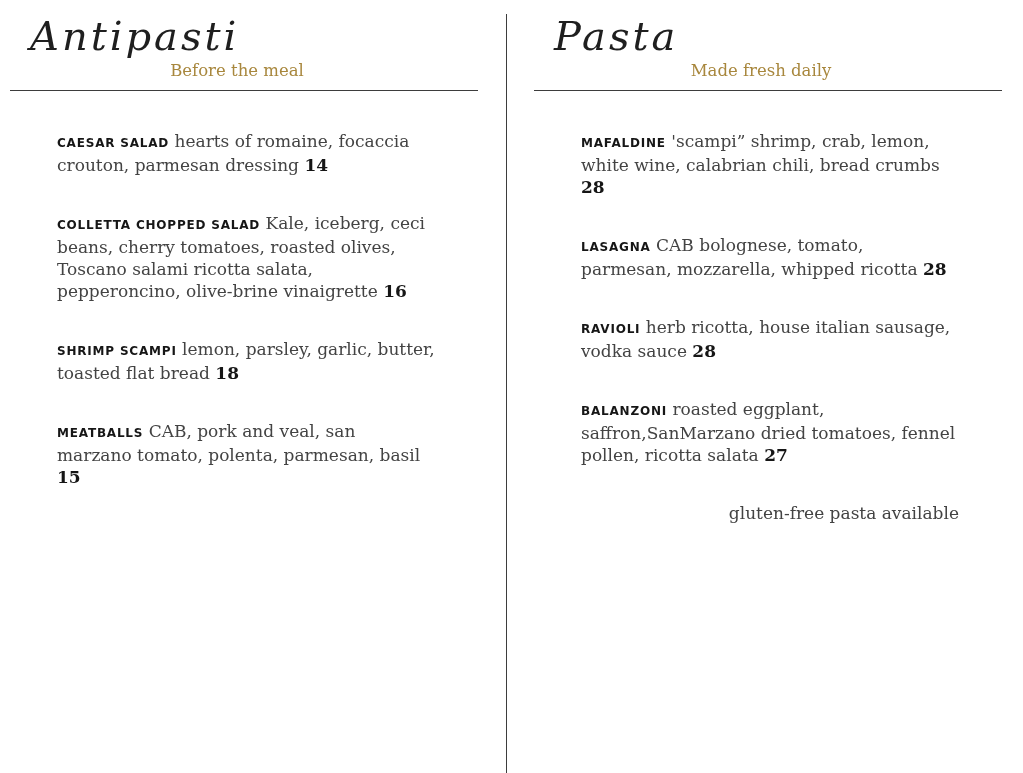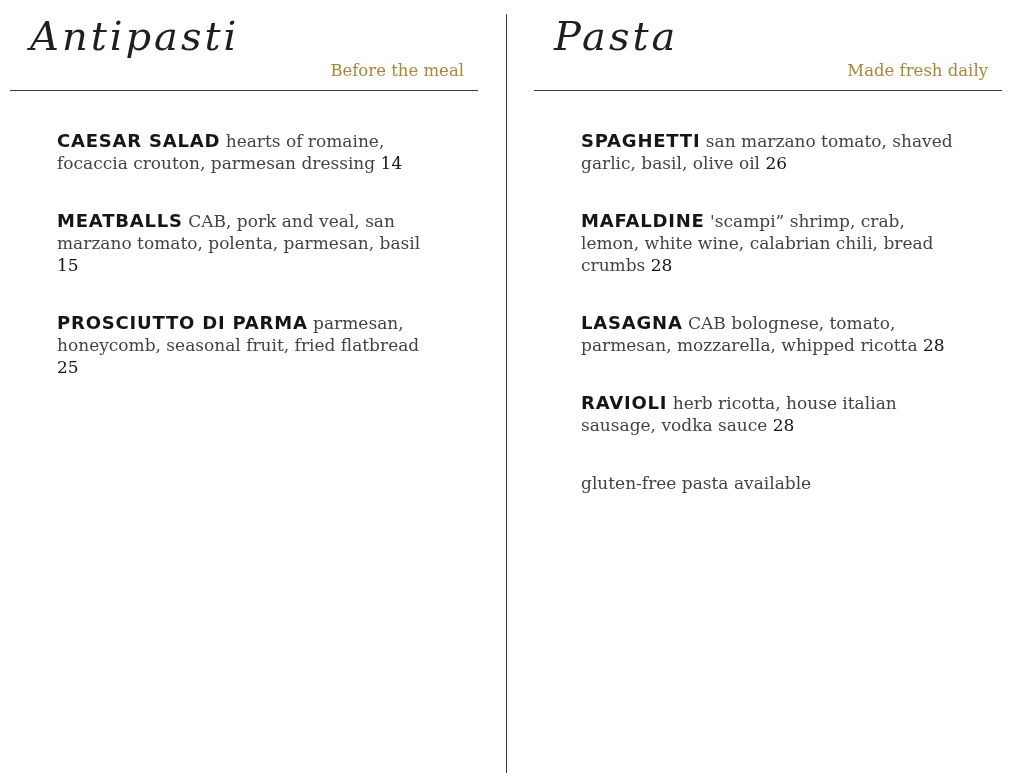--- a/index.html
+++ b/index.html
@@ -36,21 +36,21 @@
     font-weight: normal;
     font-size: 40px;
     line-height: 1.1;
     letter-spacing: 3px;
     color: #1f1f1f;
     margin: 0 0 0 20px;
   }
   .subtitle {
     font-size: 16.5px;
     color: var(--gold, #a8873d);
-    text-align: right;
+    text-align: center;
     padding-right: 14px;
     margin-top: 3px;
     line-height: 20px;
   }
   hr.rule {
     border: none;
     border-top: 1.5px solid var(--rule, #3d3d3d);
     margin: 9px 0 0 0;
   }
   .items {
@@ -59,70 +59,72 @@
   .item {
     margin: 0 0 36px 47px;
     max-width: 378px;
     font-size: 17px;
     line-height: 22px;
     color: #434343;
   }
   .item-name {
     font-family: "DejaVu Sans", "Liberation Sans", sans-serif;
     font-weight: bold;
-    font-size: 18px;
+    font-size: 12px;
     letter-spacing: 0.8px;
     color: #161616;
   }
   .item-price {
-    font-weight: normal;
+    font-weight: bold;
     color: #161616;
   }
   .note {
     margin: 0 0 0 47px;
     max-width: 378px;
     font-size: 17px;
     line-height: 22px;
     color: #434343;
+    text-align: right;
   }
 </style>
 </head>
 <body>
 
 <div class="page">
   <section class="col">
   <h1 class="script-title">Antipasti</h1>
   <div class="subtitle">Before the meal</div>
   <hr class="rule">
   <div class="items">
   <p class="item"><span class="item-name">CAESAR SALAD</span> <span class="item-desc">hearts of romaine, focaccia crouton, parmesan dressing</span> <span class="item-price">14</span></p>
 
+  <p class="item"><span class="item-name">COLLETTA CHOPPED SALAD</span> <span class="item-desc">Kale, iceberg, ceci beans, cherry tomatoes, roasted olives, Toscano salami ricotta salata, pepperoncino, olive-brine vinaigrette</span> <span class="item-price">16</span></p>
 
 
 
+  <p class="item"><span class="item-name">SHRIMP SCAMPI</span> <span class="item-desc">lemon, parsley, garlic, butter, toasted flat bread</span> <span class="item-price">18</span></p>
 
   <p class="item"><span class="item-name">MEATBALLS</span> <span class="item-desc">CAB, pork and veal, san marzano tomato, polenta, parmesan, basil</span> <span class="item-price">15</span></p>
 
-  <p class="item"><span class="item-name">PROSCIUTTO DI PARMA</span> <span class="item-desc">parmesan, honeycomb, seasonal fruit, fried flatbread</span> <span class="item-price">25</span></p>
 
 </div>
 
 </section>
   <div class="divider"></div>
   <section class="col col-right">
   <h1 class="script-title">Pasta</h1>
   <div class="subtitle">Made fresh daily</div>
   <hr class="rule">
   <div class="items">
 
 
-  <p class="item"><span class="item-name">SPAGHETTI</span> <span class="item-desc">san marzano tomato, shaved garlic, basil, olive oil</span> <span class="item-price">26</span></p>
 
   <p class="item"><span class="item-name">MAFALDINE</span> <span class="item-desc">'scampi” shrimp, crab, lemon, white wine, calabrian chili, bread crumbs</span> <span class="item-price">28</span></p>
 
   <p class="item"><span class="item-name">LASAGNA</span> <span class="item-desc">CAB bolognese, tomato, parmesan, mozzarella, whipped ricotta</span> <span class="item-price">28</span></p>
 
   <p class="item"><span class="item-name">RAVIOLI</span> <span class="item-desc">herb ricotta, house italian sausage, vodka sauce</span> <span class="item-price">28</span></p>
 
+  <p class="item"><span class="item-name">BALANZONI</span> <span class="item-desc">roasted eggplant, saffron,SanMarzano dried tomatoes, fennel pollen, ricotta salata</span> <span class="item-price">27</span></p>
 </div>
   <p class="note">gluten-free pasta available</p>
 </section>
 </div>
 
 </body></html>

